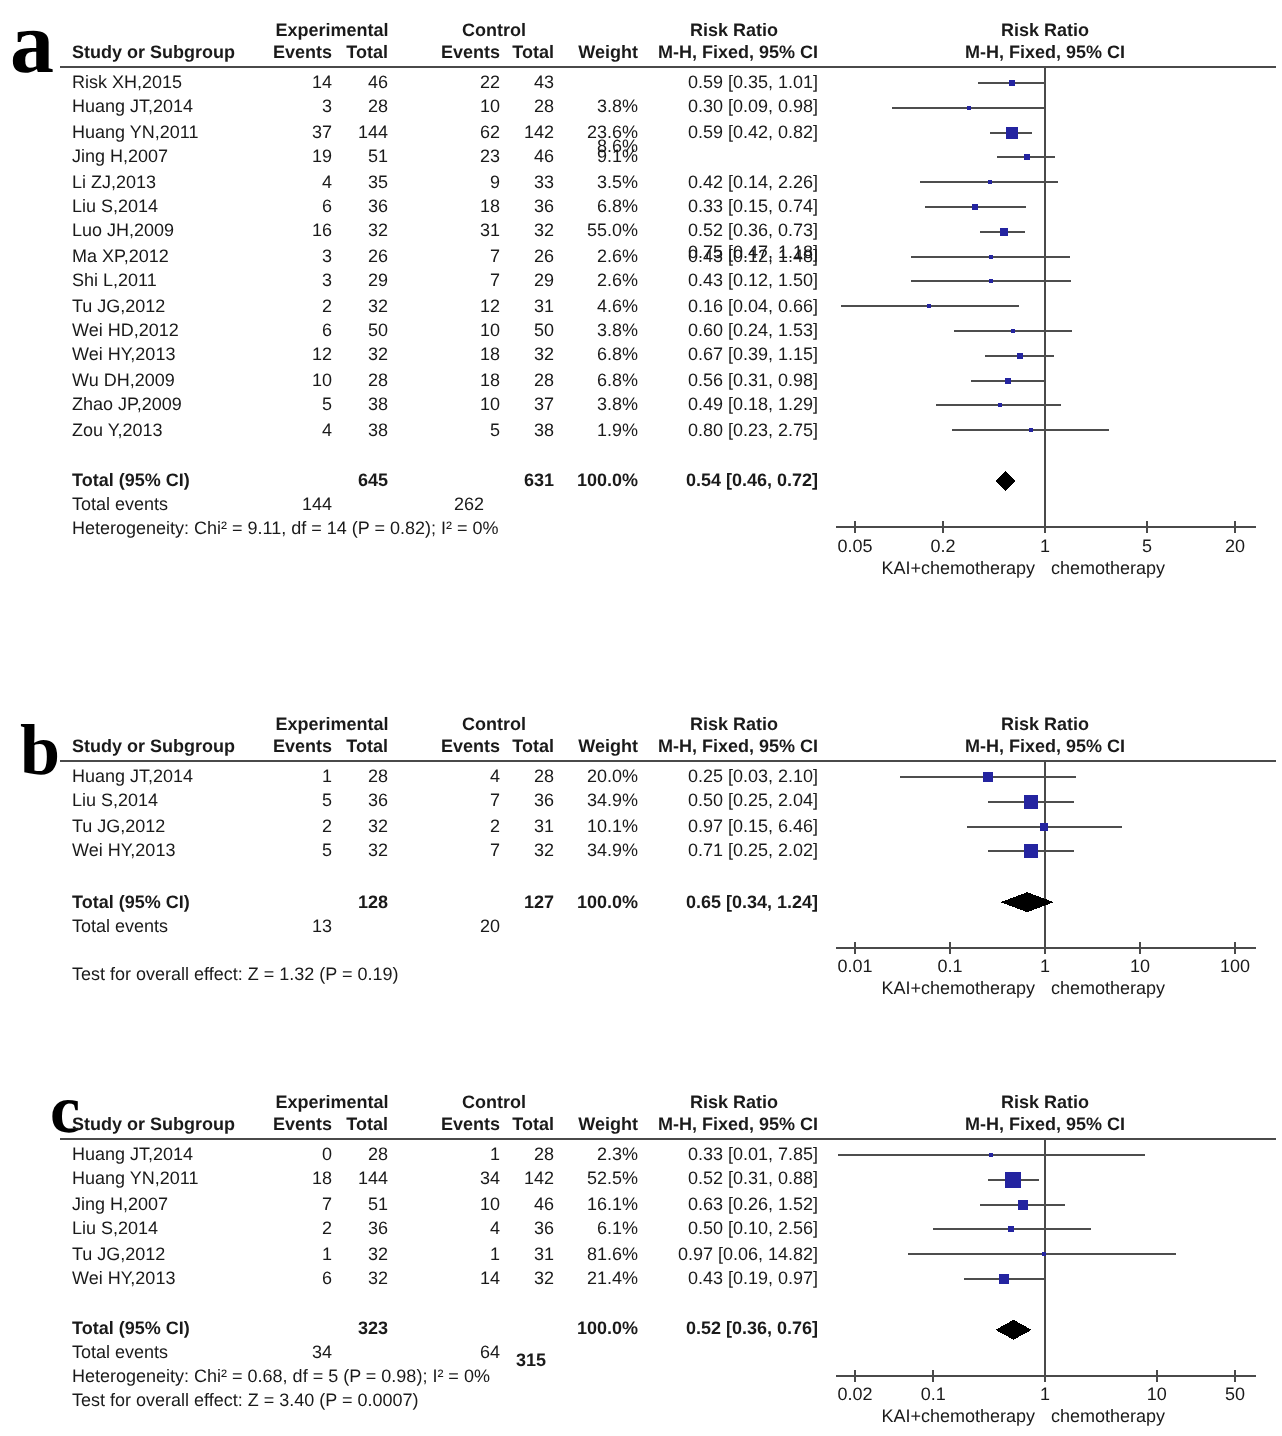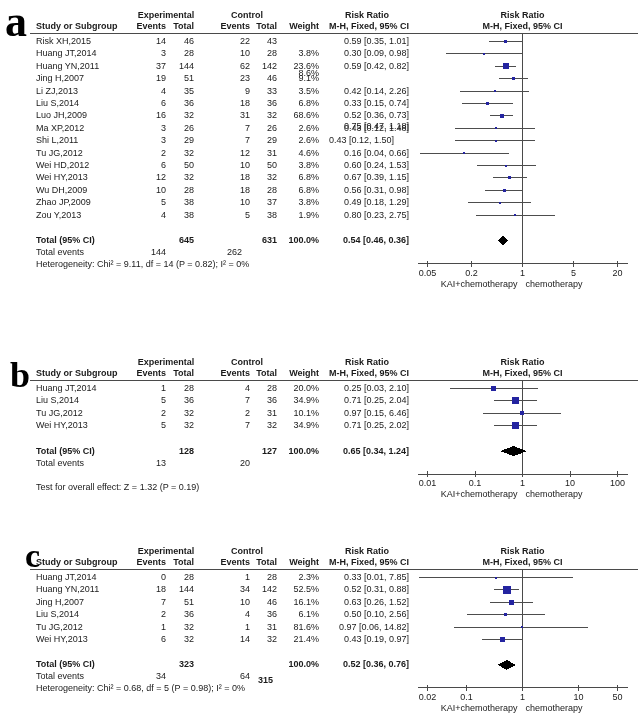--- a/index.html
+++ b/index.html
@@ -74,36 +74,36 @@
       <div class="cell r" style="top: 88px; left: 104px; width: 90px;">36</div>
       <div class="cell r" style="top: 88px; left: 160px; width: 90px;">18</div>
       <div class="cell r" style="top: 88px; left: 187px; width: 90px;">36</div>
       <div class="cell r" style="top: 88px; left: 229px; width: 90px;">6.8%</div>
       <div class="cell r" style="top: 88px; left: 319px; width: 90px;">0.33 [0.15, 0.74]</div>
       <div class="cell" style="top: 100.4px; left: 36px;">Luo JH,2009</div>
       <div class="cell r" style="top: 100.4px; left: 76px; width: 90px;">16</div>
       <div class="cell r" style="top: 100.4px; left: 104px; width: 90px;">32</div>
       <div class="cell r" style="top: 100.4px; left: 160px; width: 90px;">31</div>
       <div class="cell r" style="top: 100.4px; left: 187px; width: 90px;">32</div>
-      <div class="cell r" style="top: 100.4px; left: 229px; width: 90px;">68.6%</div>
+      <div class="cell r" style="top: 100.4px; left: 229px; width: 90px;">55.0%</div>
       <div class="cell r" style="top: 100.4px; left: 319px; width: 90px;">0.52 [0.36, 0.73]</div>
       <div class="cell" style="top: 112.8px; left: 36px;">Ma XP,2012</div>
       <div class="cell r" style="top: 112.8px; left: 76px; width: 90px;">3</div>
       <div class="cell r" style="top: 112.8px; left: 104px; width: 90px;">26</div>
       <div class="cell r" style="top: 112.8px; left: 160px; width: 90px;">7</div>
       <div class="cell r" style="top: 112.8px; left: 187px; width: 90px;">26</div>
       <div class="cell r" style="top: 112.8px; left: 229px; width: 90px;">2.6%</div>
       <div class="cell r" style="top: 112.8px; left: 319px; width: 90px;">0.43 [0.12, 1.48]</div>
       <div class="cell" style="top: 125.2px; left: 36px;">Shi L,2011</div>
       <div class="cell r" style="top: 125.2px; left: 76px; width: 90px;">3</div>
       <div class="cell r" style="top: 125.2px; left: 104px; width: 90px;">29</div>
       <div class="cell r" style="top: 125.2px; left: 160px; width: 90px;">7</div>
       <div class="cell r" style="top: 125.2px; left: 187px; width: 90px;">29</div>
       <div class="cell r" style="top: 125.2px; left: 229px; width: 90px;">2.6%</div>
-      <div class="cell r" style="top: 125.2px; left: 304px; width: 90px;">0.43 [0.12, 1.50]</div>
+      <div class="cell r" style="top: 125.2px; left: 319px; width: 90px;">0.43 [0.12, 1.50]</div>
       <div class="cell" style="top: 137.6px; left: 36px;">Tu JG,2012</div>
       <div class="cell r" style="top: 137.6px; left: 76px; width: 90px;">2</div>
       <div class="cell r" style="top: 137.6px; left: 104px; width: 90px;">32</div>
       <div class="cell r" style="top: 137.6px; left: 160px; width: 90px;">12</div>
       <div class="cell r" style="top: 137.6px; left: 187px; width: 90px;">31</div>
       <div class="cell r" style="top: 137.6px; left: 229px; width: 90px;">4.6%</div>
       <div class="cell r" style="top: 137.6px; left: 319px; width: 90px;">0.16 [0.04, 0.66]</div>
       <div class="cell" style="top: 150px; left: 36px;">Wei HD,2012</div>
       <div class="cell r" style="top: 150px; left: 76px; width: 90px;">6</div>
       <div class="cell r" style="top: 150px; left: 104px; width: 90px;">50</div>
@@ -136,21 +136,21 @@
       <div class="cell r" style="top: 199.6px; left: 76px; width: 90px;">4</div>
       <div class="cell r" style="top: 199.6px; left: 104px; width: 90px;">38</div>
       <div class="cell r" style="top: 199.6px; left: 160px; width: 90px;">5</div>
       <div class="cell r" style="top: 199.6px; left: 187px; width: 90px;">38</div>
       <div class="cell r" style="top: 199.6px; left: 229px; width: 90px;">1.9%</div>
       <div class="cell r" style="top: 199.6px; left: 319px; width: 90px;">0.80 [0.23, 2.75]</div>
       <div class="cell b" style="top: 225px; left: 36px;">Total (95% CI)</div>
       <div class="cell b r" style="top: 225px; left: 104px; width: 90px;">645</div>
       <div class="cell b r" style="top: 225px; left: 187px; width: 90px;">631</div>
       <div class="cell b r" style="top: 225px; left: 229px; width: 90px;">100.0%</div>
-      <div class="cell b r" style="top: 225px; left: 319px; width: 90px;">0.54 [0.46, 0.36]</div>
+      <div class="cell b r" style="top: 225px; left: 319px; width: 90px;">0.54 [0.46, 0.72]</div>
       <div class="cell" style="top: 237px; left: 36px;">Total events</div>
       <div class="cell r" style="top: 237px; left: 76px; width: 90px;">144</div>
       <div class="cell r" style="top: 237px; left: 152px; width: 90px;">262</div>
       <div class="cell" style="top: 249px; left: 36px;">Heterogeneity: Chi² = 9.11, df = 14 (P = 0.82); I² = 0%</div>
       <svg width="641" height="284" class="plot" shape-rendering="crispEdges">
         <line x1="522.5" y1="24" x2="522.5" y2="253.5" stroke="#4a4a4a" stroke-width="1"></line>
         <line x1="489.20827272923964" y1="31.5" x2="522.8155426936498" y2="31.5" stroke="#4d4d4d" stroke-width="1"></line>
         <rect x="504.2678270550661" y="30" width="3" height="3" fill="#2424a0"></rect>
         <line x1="446.13976085535035" y1="43.9" x2="521.8593362090106" y2="43.9" stroke="#4d4d4d" stroke-width="1"></line>
         <rect x="483.3198804276752" y="42.9" width="2" height="2" fill="#2424a0"></rect>
@@ -217,21 +217,21 @@
       <div class="cell r" style="top: 26px; left: 160px; width: 90px;">4</div>
       <div class="cell r" style="top: 26px; left: 187px; width: 90px;">28</div>
       <div class="cell r" style="top: 26px; left: 229px; width: 90px;">20.0%</div>
       <div class="cell r" style="top: 26px; left: 319px; width: 90px;">0.25 [0.03, 2.10]</div>
       <div class="cell" style="top: 38.4px; left: 36px;">Liu S,2014</div>
       <div class="cell r" style="top: 38.4px; left: 76px; width: 90px;">5</div>
       <div class="cell r" style="top: 38.4px; left: 104px; width: 90px;">36</div>
       <div class="cell r" style="top: 38.4px; left: 160px; width: 90px;">7</div>
       <div class="cell r" style="top: 38.4px; left: 187px; width: 90px;">36</div>
       <div class="cell r" style="top: 38.4px; left: 229px; width: 90px;">34.9%</div>
-      <div class="cell r" style="top: 38.4px; left: 319px; width: 90px;">0.71 [0.25, 2.04]</div>
+      <div class="cell r" style="top: 38.4px; left: 319px; width: 90px;">0.50 [0.25, 2.04]</div>
       <div class="cell" style="top: 50.8px; left: 36px;">Tu JG,2012</div>
       <div class="cell r" style="top: 50.8px; left: 76px; width: 90px;">2</div>
       <div class="cell r" style="top: 50.8px; left: 104px; width: 90px;">32</div>
       <div class="cell r" style="top: 50.8px; left: 160px; width: 90px;">2</div>
       <div class="cell r" style="top: 50.8px; left: 187px; width: 90px;">31</div>
       <div class="cell r" style="top: 50.8px; left: 229px; width: 90px;">10.1%</div>
       <div class="cell r" style="top: 50.8px; left: 319px; width: 90px;">0.97 [0.15, 6.46]</div>
       <div class="cell" style="top: 63.2px; left: 36px;">Wei HY,2013</div>
       <div class="cell r" style="top: 63.2px; left: 76px; width: 90px;">5</div>
       <div class="cell r" style="top: 63.2px; left: 104px; width: 90px;">32</div>
@@ -333,20 +333,21 @@
       <div class="cell r" style="top: 88px; left: 319px; width: 90px;">0.43 [0.19, 0.97]</div>
       <div class="cell b" style="top: 113.4px; left: 36px;">Total (95% CI)</div>
       <div class="cell b r" style="top: 113.4px; left: 104px; width: 90px;">323</div>
       <div class="cell b r" style="top: 113.4px; left: 183px; width: 90px; margin-top: 16px;">315</div>
       <div class="cell b r" style="top: 113.4px; left: 229px; width: 90px;">100.0%</div>
       <div class="cell b r" style="top: 113.4px; left: 319px; width: 90px;">0.52 [0.36, 0.76]</div>
       <div class="cell" style="top: 125.4px; left: 36px;">Total events</div>
       <div class="cell r" style="top: 125.4px; left: 76px; width: 90px;">34</div>
       <div class="cell r" style="top: 125.4px; left: 160px; width: 90px;">64</div>
       <div class="cell" style="top: 137.4px; left: 36px;">Heterogeneity: Chi² = 0.68, df = 5 (P = 0.98); I² = 0%</div>
+      <div class="cell" style="top: 149.4px; left: 36px;">Test for overall effect: Z = 3.40 (P = 0.0007)</div>
       <svg width="641" height="172" class="plot" shape-rendering="crispEdges">
         <line x1="522.5" y1="24" x2="522.5" y2="141.9" stroke="#4a4a4a" stroke-width="1"></line>
         <line x1="419" y1="31.5" x2="572.5377388499116" y2="31.5" stroke="#4d4d4d" stroke-width="1"></line>
         <rect x="494.57711401916305" y="30.5" width="2" height="2" fill="#2424a0"></rect>
         <line x1="494.0588627448261" y1="43.9" x2="519.3956802461058" y2="43.9" stroke="#4d4d4d" stroke-width="1"></line>
         <rect x="502.6199772298287" y="39.9" width="8" height="8" fill="#2424a0"></rect>
         <line x1="489.78751431695065" y1="56.3" x2="532.6680081523892" y2="56.3" stroke="#4d4d4d" stroke-width="1"></line>
         <rect x="508.7798797193246" y="53.8" width="5" height="5" fill="#2424a0"></rect>
         <line x1="466.583768543561" y1="68.7" x2="545.327240390146" y2="68.7" stroke="#4d4d4d" stroke-width="1"></line>
         <rect x="504.167537087122" y="67.2" width="3" height="3" fill="#2424a0"></rect>

